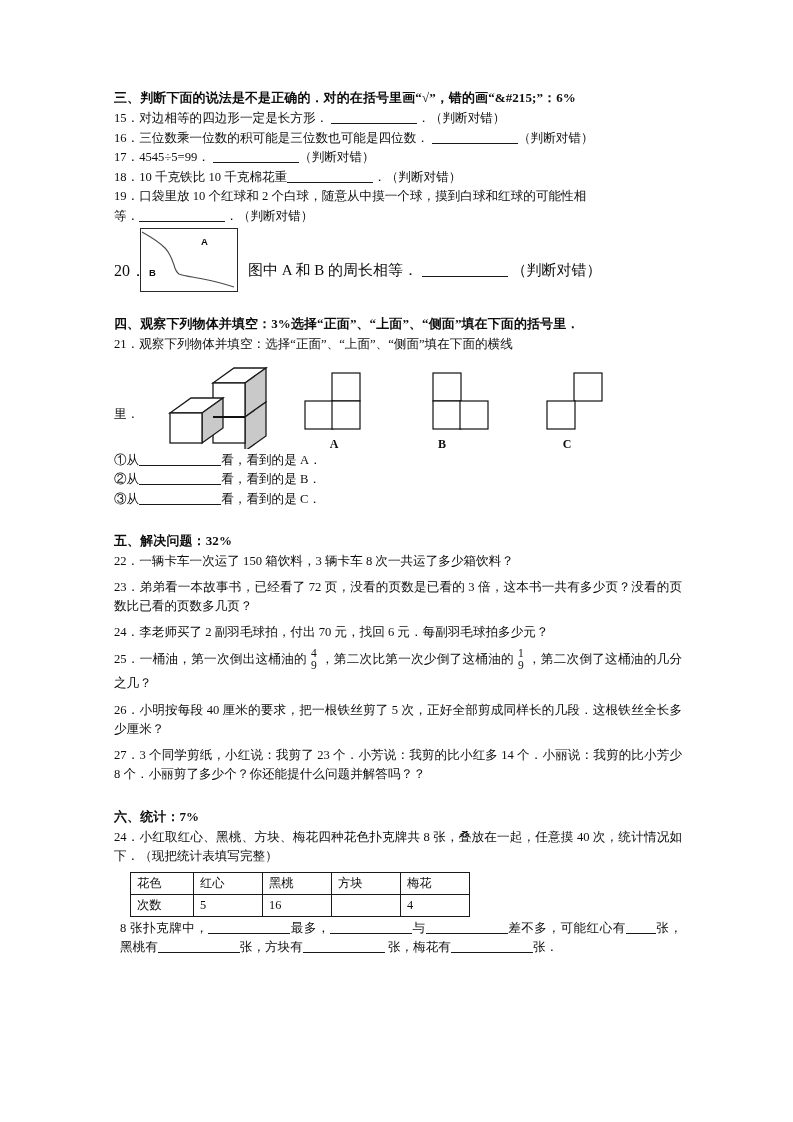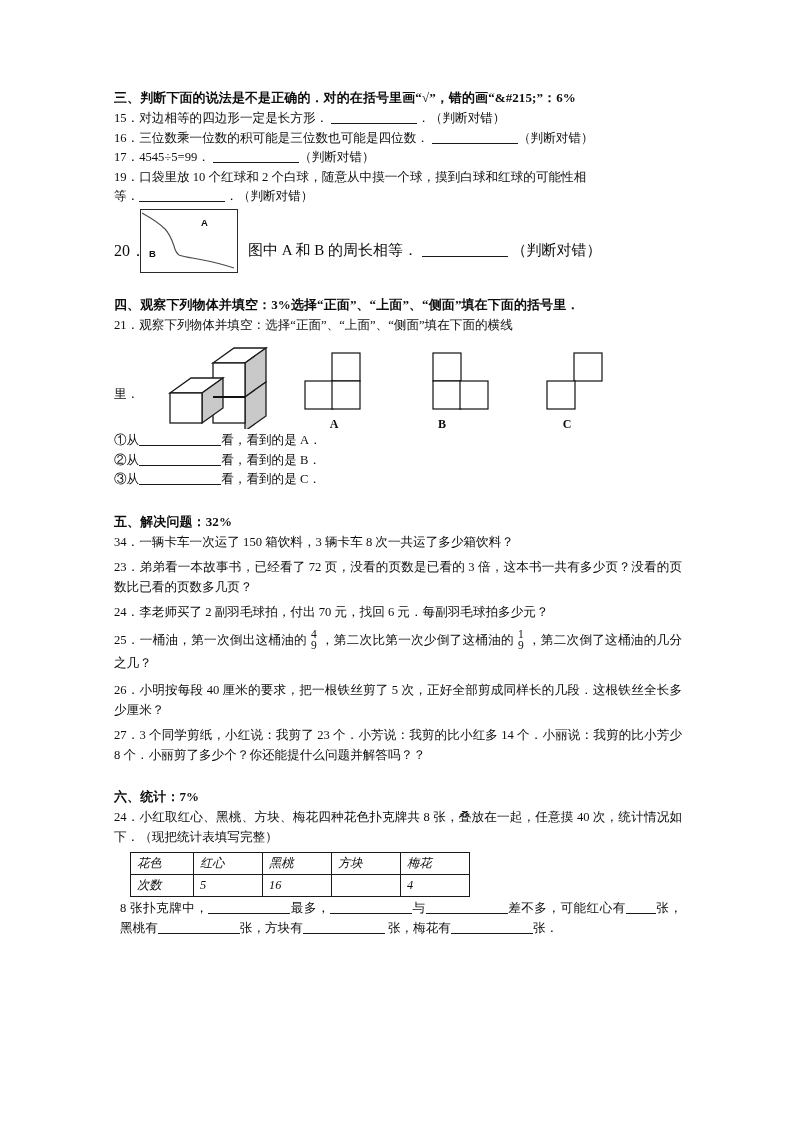--- a/index.html
+++ b/index.html
@@ -133,21 +133,20 @@
     margin: 0 2px;
   }
   .frac .num { display: block; padding: 0 2px; }
   .frac .den { display: block; padding: 0 2px; }
 
   
   table.stat {
     border-collapse: collapse;
     margin: 5px 0 2px 16px;
     font-size: 12.3px;
-    font-style: italic;
   }
   table.stat td {
     border: 1px solid #1a1a1a;
     height: 19px;
     padding: 1px 6px;
     min-width: 50px;
     vertical-align: middle;
     line-height: 17px;
   }
   table.stat td.hdr { }
@@ -170,20 +169,23 @@
     <p class="q">
       <span>16．</span><span>三位数乘一位数的积可能是三位数也可能是四位数．</span>
       <span class="blank b86"></span><span>（判断对错）</span>
     </p>
 
     <p class="q">
       <span>17．</span><span>4545÷5=99．</span>
       <span class="blank b86"></span><span>（判断对错）</span>
     </p>
 
+    <p class="q">
+      <span>18．</span><span>10 千克铁比 10 千克棉花重</span><span class="blank b86"></span><span>．（判断对错）</span>
+    </p>
 
     <p class="q">
       <span>19．</span><span>口袋里放 10 个红球和 2 个白球，随意从中摸一个球，摸到白球和红球的可能性相</span>
     </p>
     <p class="q">
       <span>等．</span><span class="blank b86"></span><span>．（判断对错）</span>
     </p>
 
     <div class="q20-row">
       <div class="q20-num">20．</div>
@@ -262,21 +264,21 @@
     </p>
     <p class="q">
       <span>③</span><span>从</span><span class="blank b82"></span><span>看，看到的是 C．</span>
     </p>
 
     <div class="gap-lg"></div>
 
     <div class="sec-head"><span>五、解决问题：32%</span></div>
 
     <p class="q">
-      <span>34．</span><span>一辆卡车一次运了 150 箱饮料，3 辆卡车 8 次一共运了多少箱饮料？</span>
+      <span>22．</span><span>一辆卡车一次运了 150 箱饮料，3 辆卡车 8 次一共运了多少箱饮料？</span>
     </p>
     <div class="gap-sm"></div>
 
     <p class="q">
       <span>23．</span><span>弟弟看一本故事书，已经看了 72 页，没看的页数是已看的 3 倍，这本书一共有多少页？没看的页数比已看的页数多几页？</span>
     </p>
     <div class="gap-sm"></div>
 
     <p class="q">
       <span>24．</span><span>李老师买了 2 副羽毛球拍，付出 70 元，找回 6 元．每副羽毛球拍多少元？</span>

